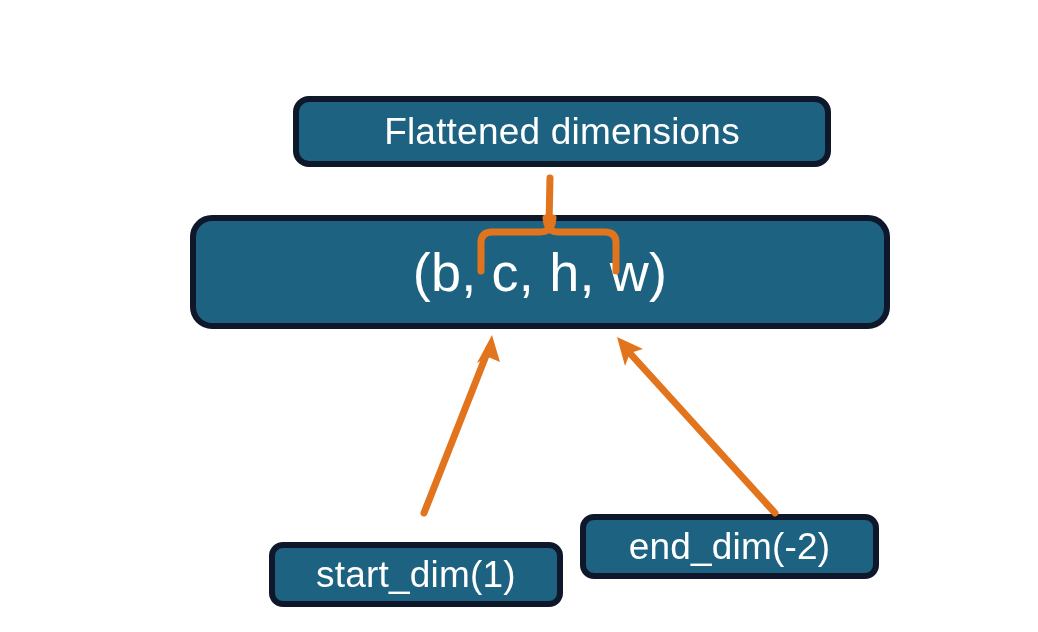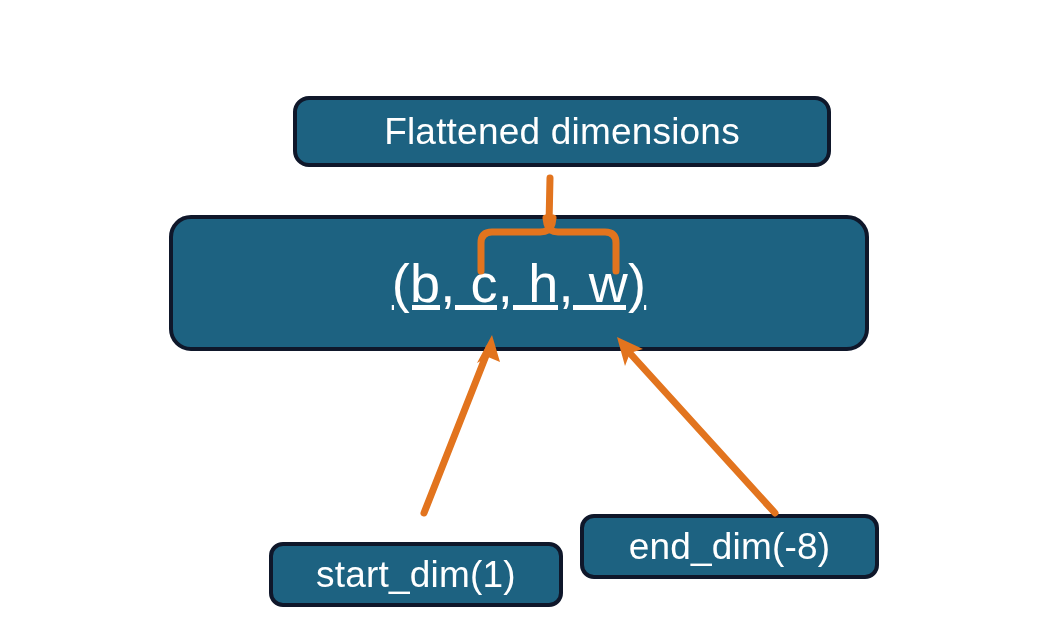--- a/index.html
+++ b/index.html
@@ -15,47 +15,46 @@
     position: relative;
     width: 1038px;
     height: 632px;
     background: #ffffff;
     overflow: hidden;
   }
   .node {
     position: absolute;
     box-sizing: border-box;
     background: #1d6281;
-    border: 4px solid #0f172a;
+    border: 6px solid #0f172a;
     border-radius: 14px;
     display: flex;
     align-items: center;
     justify-content: center;
     color: #ffffff;
     font-family: "Liberation Sans", sans-serif;
     font-weight: 400;
     letter-spacing: 0.2px;
     z-index: 2;
   }
   #node-flattened {
     left: 293px;
     top: 96px;
     width: 538px;
     height: 71px;
     font-size: 37px;
     border-radius: 16px;
   }
   #node-shape {
-    left: 169px;
+    left: 190px;
     top: 215px;
     width: 700px;
-    height: 136px;
+    height: 114px;
     font-size: 54px;
     border-radius: 22px;
-    text-decoration: underline;
   }
   #node-start-dim {
     left: 269px;
     top: 514px;
     width: 294px;
     height: 65px;
     font-size: 37px;
     border-radius: 14px;
     margin-top: 28px;
   }
@@ -127,16 +126,16 @@
 
   <div class="node" id="node-shape">
     <span class="node-label" id="shape-text">(b, c, h, w)</span>
   </div>
 
   <div class="node" id="node-start-dim">
     <span class="node-label">start_dim(1)</span>
   </div>
 
   <div class="node" id="node-end-dim">
-    <span class="node-label">end_dim(-8)</span>
+    <span class="node-label">end_dim(-2)</span>
   </div>
 
 </div>
 
 </body></html>

